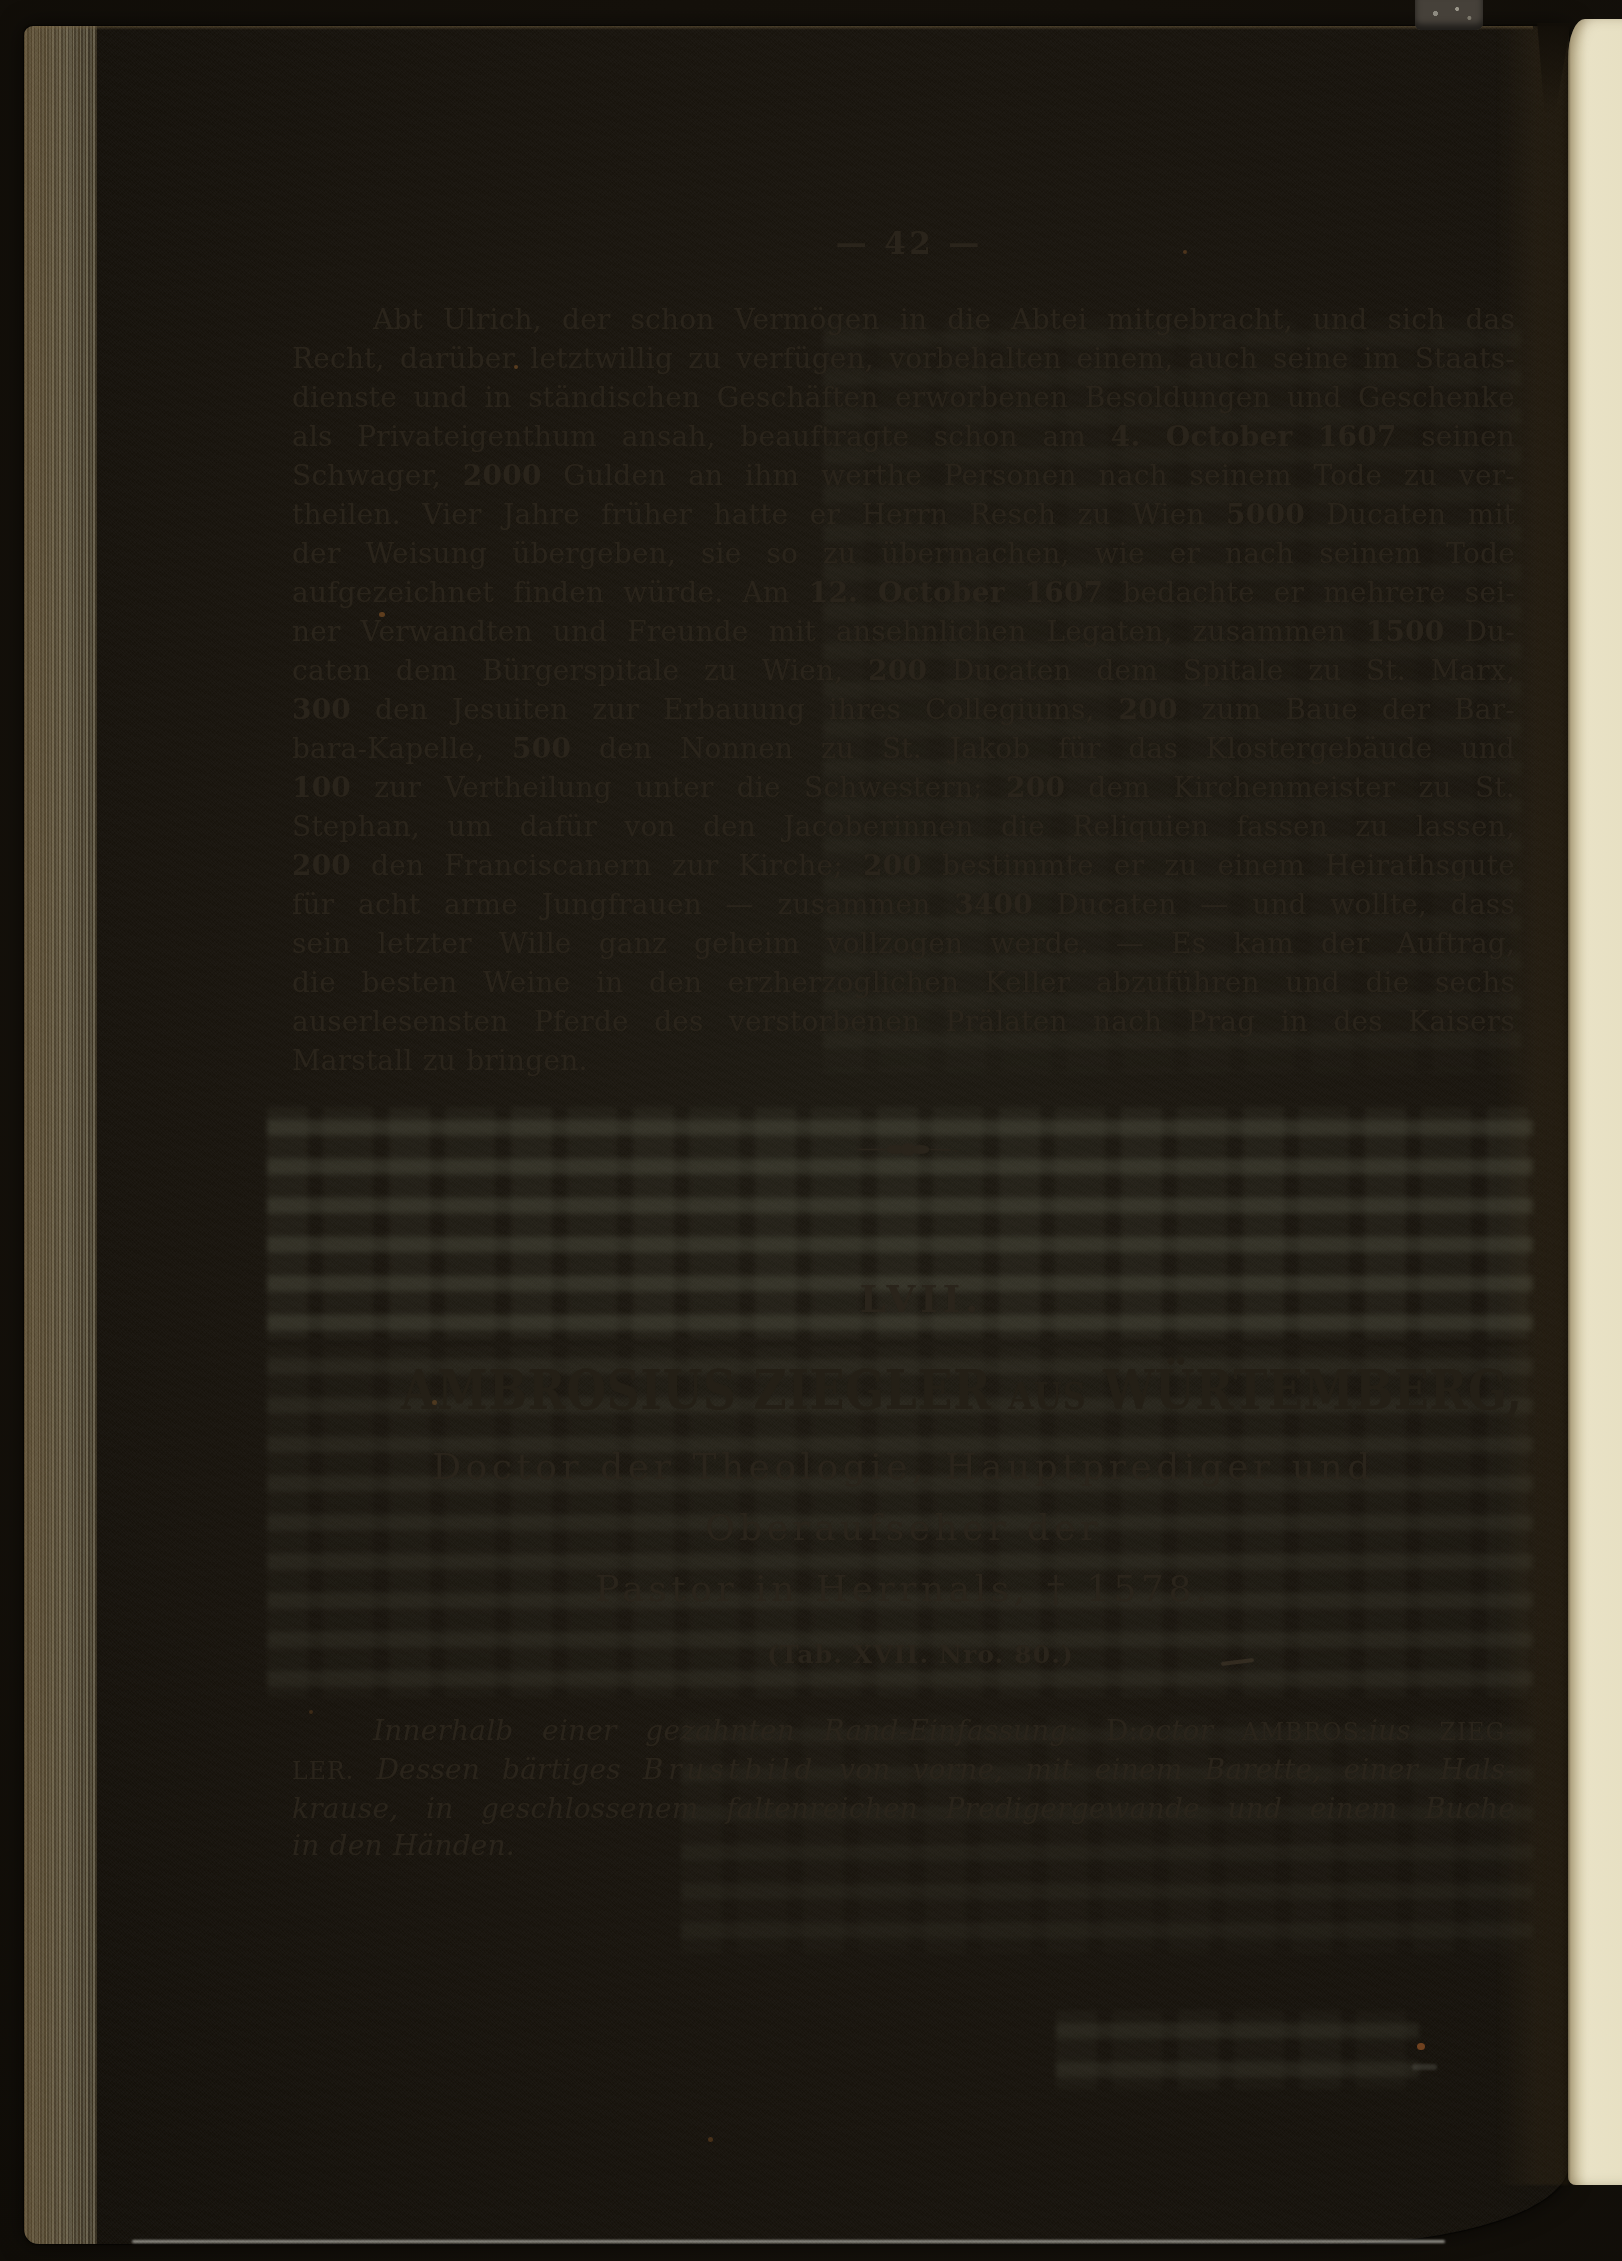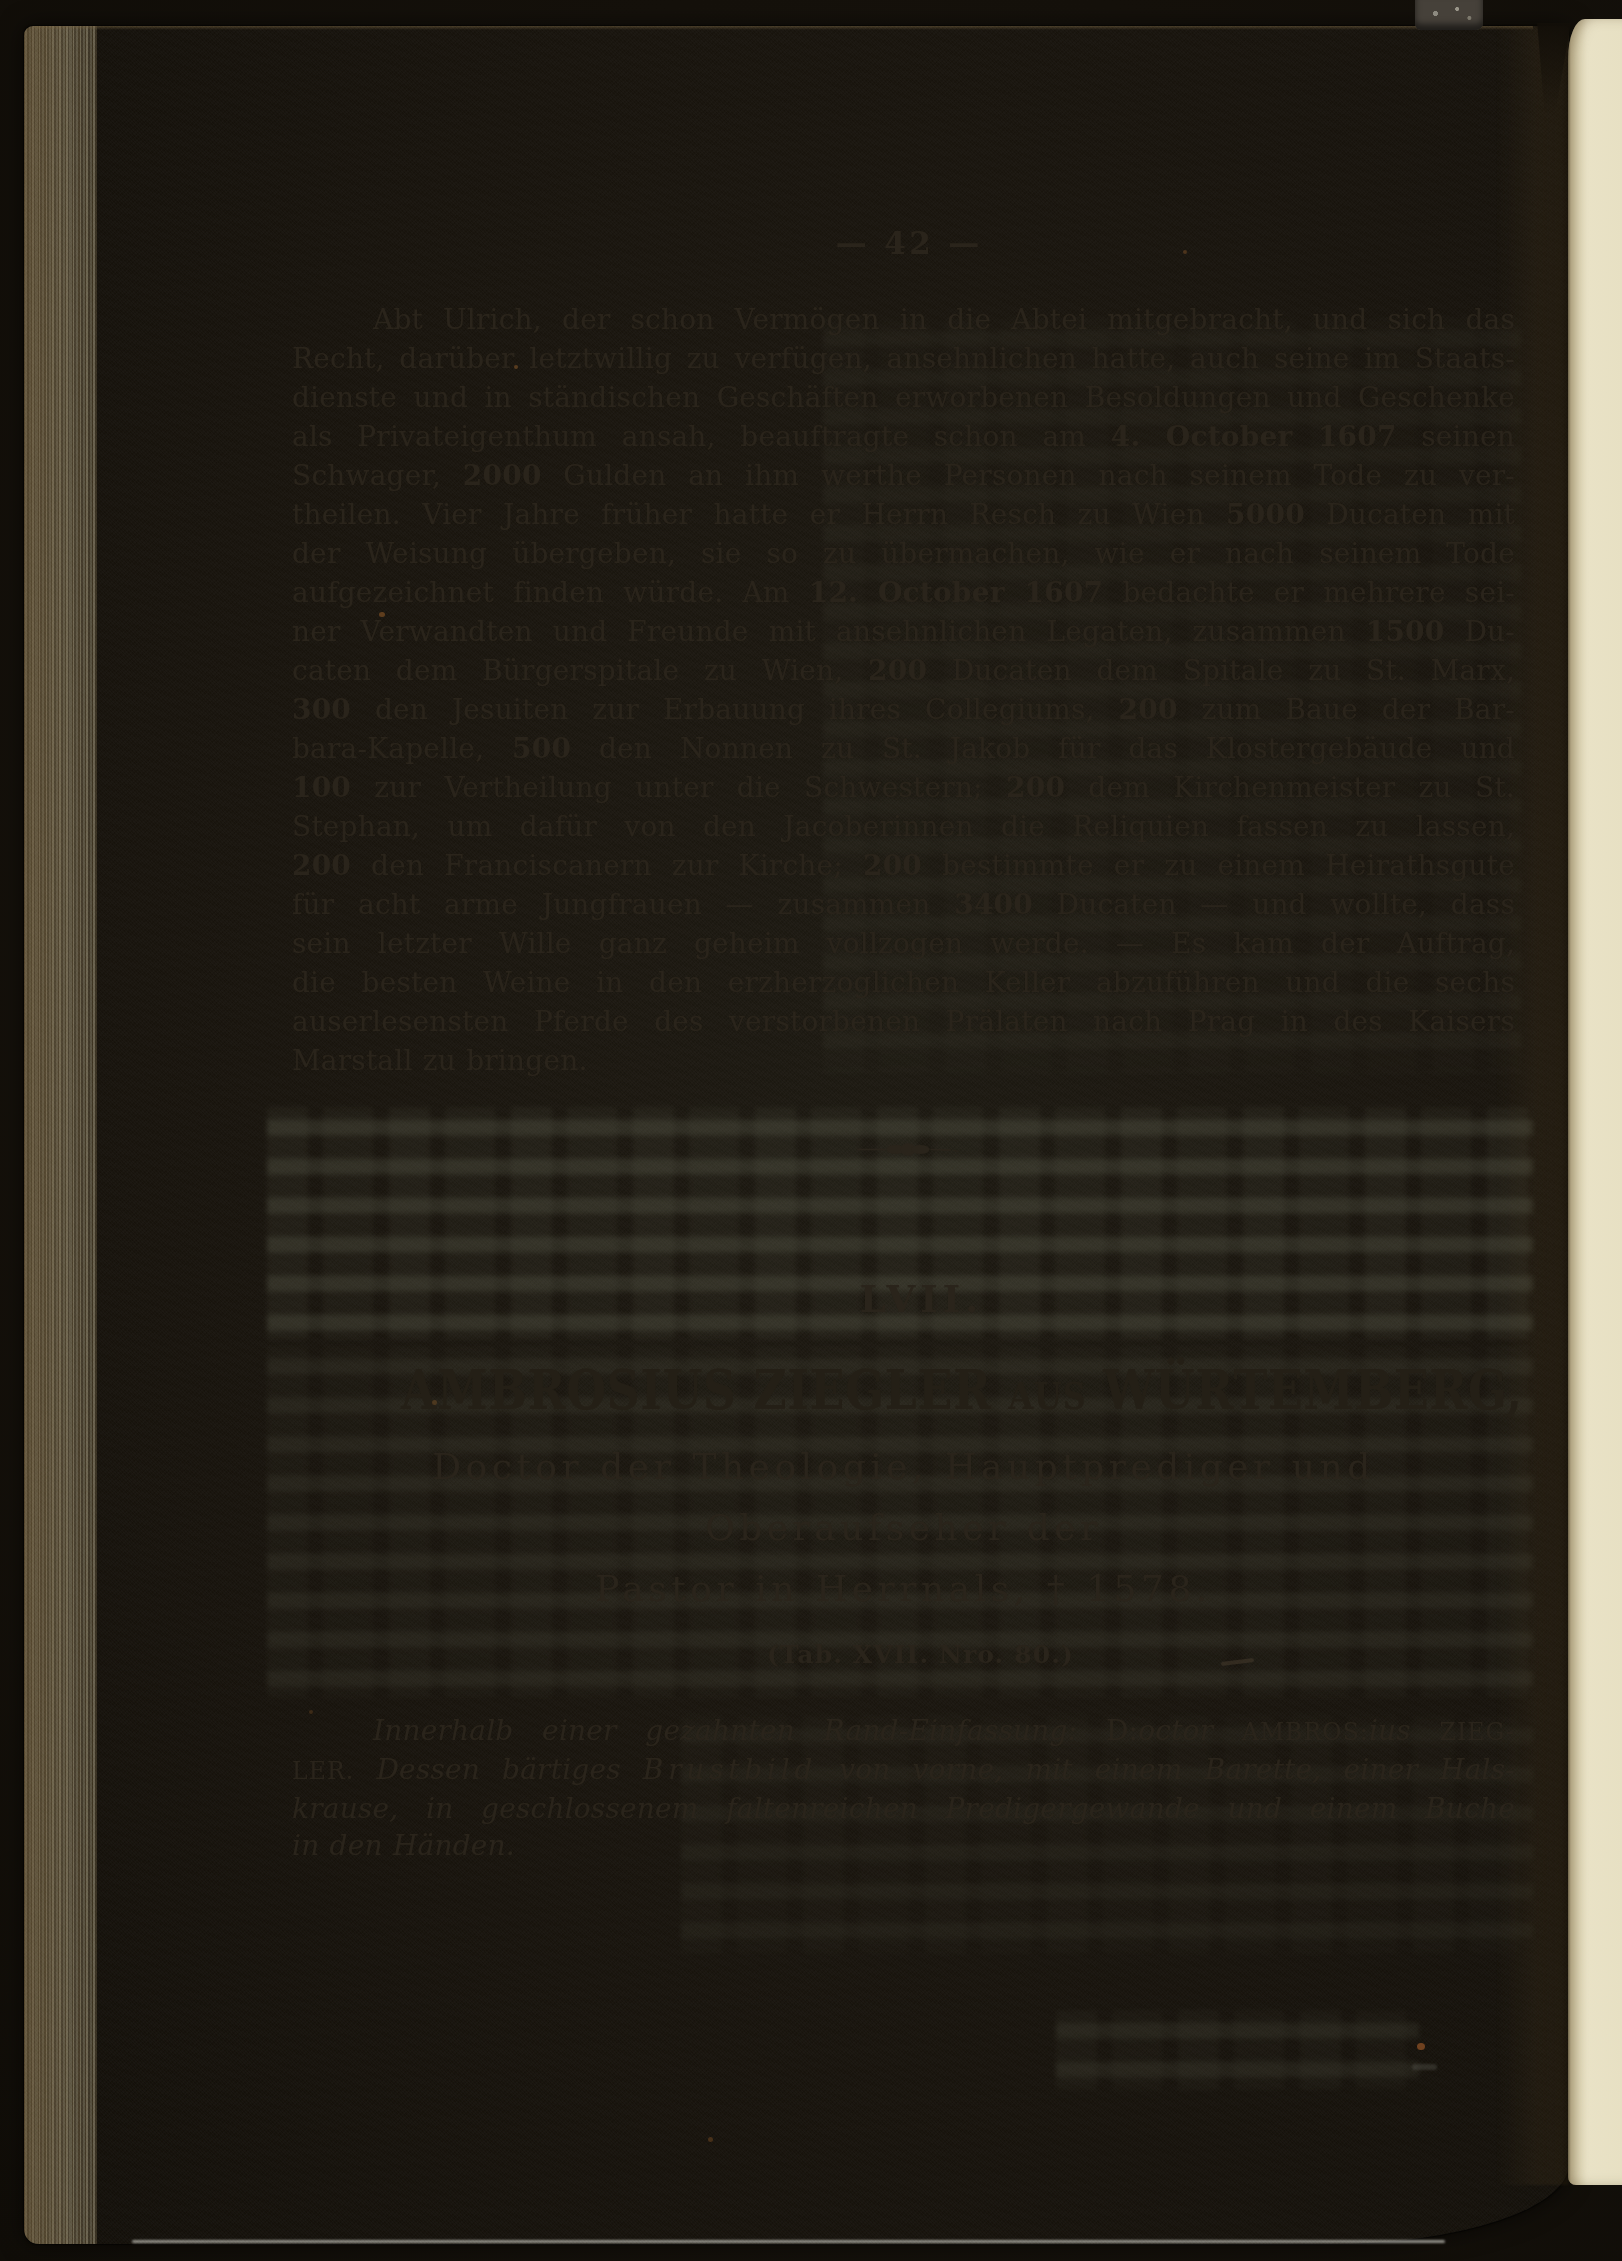--- a/index.html
+++ b/index.html
@@ -120,21 +120,21 @@
 <div class="ghost ghost-lines" style="left:823px;top:318px;width:698px;height:755px;opacity:.16;"></div>
 <div class="ghost ghost-lines" style="left:267px;top:1107px;width:1266px;height:233px;opacity:.55;"></div>
 <div class="ghost ghost-lines" style="left:267px;top:1346px;width:1266px;height:352px;opacity:.30;"></div>
 <div class="ghost ghost-lines" style="left:681px;top:1715px;width:852px;height:239px;opacity:.20;"></div>
 <div class="ghost ghost-lines" style="left:1056px;top:2010px;width:363px;height:80px;opacity:.34;"></div>
 
 <div class="print" id="page-number">— 42 —</div>
 
 <div class="print" id="body-par">
     <div class="tline indent"><span class="seg-r">Abt Ulrich, der schon Vermögen in die Abtei mitgebracht, und sich das</span></div>
-    <div class="tline"><span class="seg-r">Recht, darüber letztwillig zu verfügen, ansehnlichen hatte, auch seine im Staats-</span></div>
+    <div class="tline"><span class="seg-r">Recht, darüber letztwillig zu verfügen, vorbehalten einem, auch seine im Staats-</span></div>
     <div class="tline"><span class="seg-r">dienste und in ständischen Geschäften erworbenen Besoldungen und Geschenke</span></div>
     <div class="tline"><span class="seg-r">als Privateigenthum ansah, beauftragte schon am </span><span class="seg-b">4. October 1607</span><span class="seg-r"> seinen</span></div>
     <div class="tline"><span class="seg-r">Schwager, </span><span class="seg-b">2000</span><span class="seg-r"> Gulden an ihm werthe Personen nach seinem Tode zu ver-</span></div>
     <div class="tline"><span class="seg-r">theilen. Vier Jahre früher hatte er Herrn Resch zu Wien </span><span class="seg-b">5000</span><span class="seg-r"> Ducaten mit</span></div>
     <div class="tline"><span class="seg-r">der Weisung übergeben, sie so zu übermachen, wie er nach seinem Tode</span></div>
     <div class="tline"><span class="seg-r">aufgezeichnet finden würde. Am </span><span class="seg-b">12. October 1607</span><span class="seg-r"> bedachte er mehrere sei-</span></div>
     <div class="tline"><span class="seg-r">ner Verwandten und Freunde mit ansehnlichen Legaten, zusammen </span><span class="seg-b">1500</span><span class="seg-r"> Du-</span></div>
     <div class="tline"><span class="seg-r">caten dem Bürgerspitale zu Wien, </span><span class="seg-b">200</span><span class="seg-r"> Ducaten dem Spitale zu St. Marx,</span></div>
     <div class="tline"><span class="seg-b">300</span><span class="seg-r"> den Jesuiten zur Erbauung ihres Collegiums, </span><span class="seg-b">200</span><span class="seg-r"> zum Baue der Bar-</span></div>
     <div class="tline"><span class="seg-r">bara-Kapelle, </span><span class="seg-b">500</span><span class="seg-r"> den Nonnen zu St. Jakob für das Klostergebäude und</span></div>

